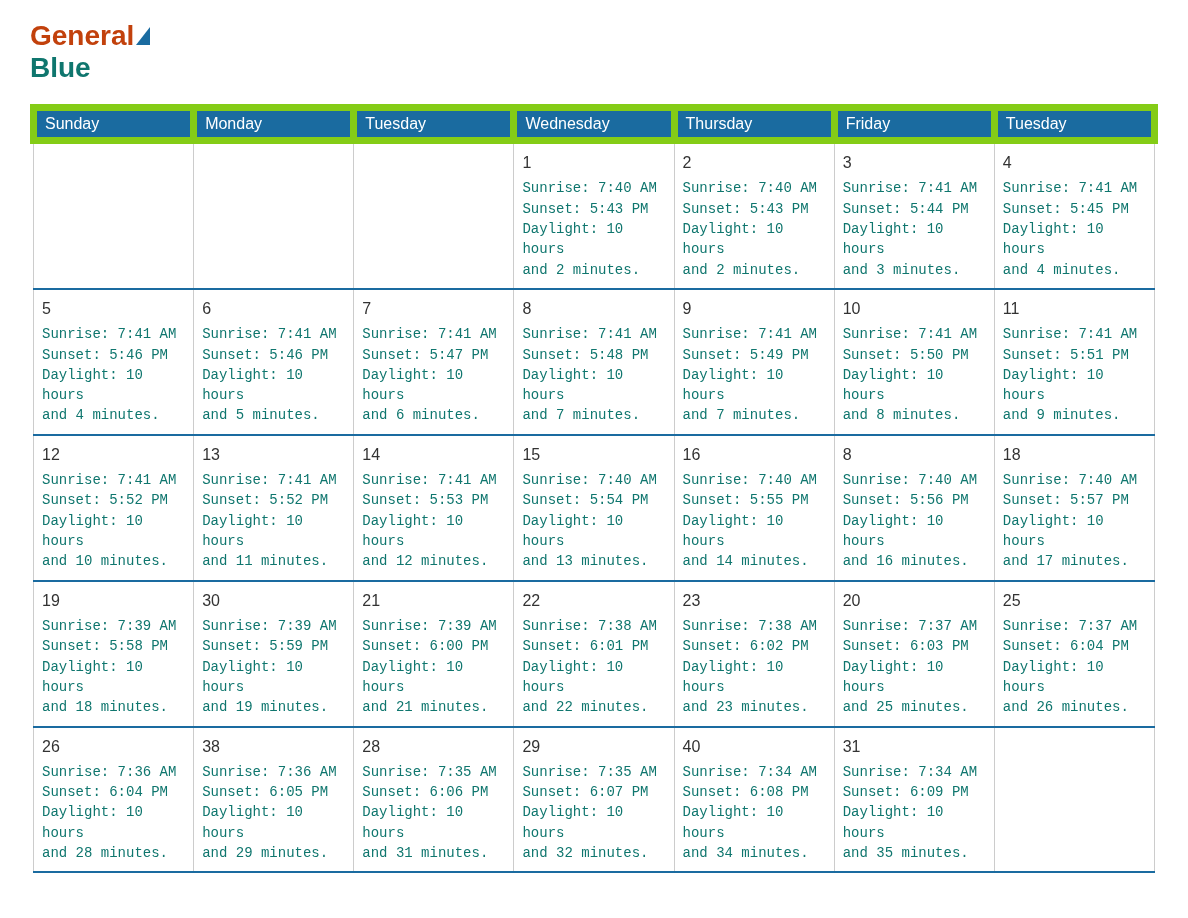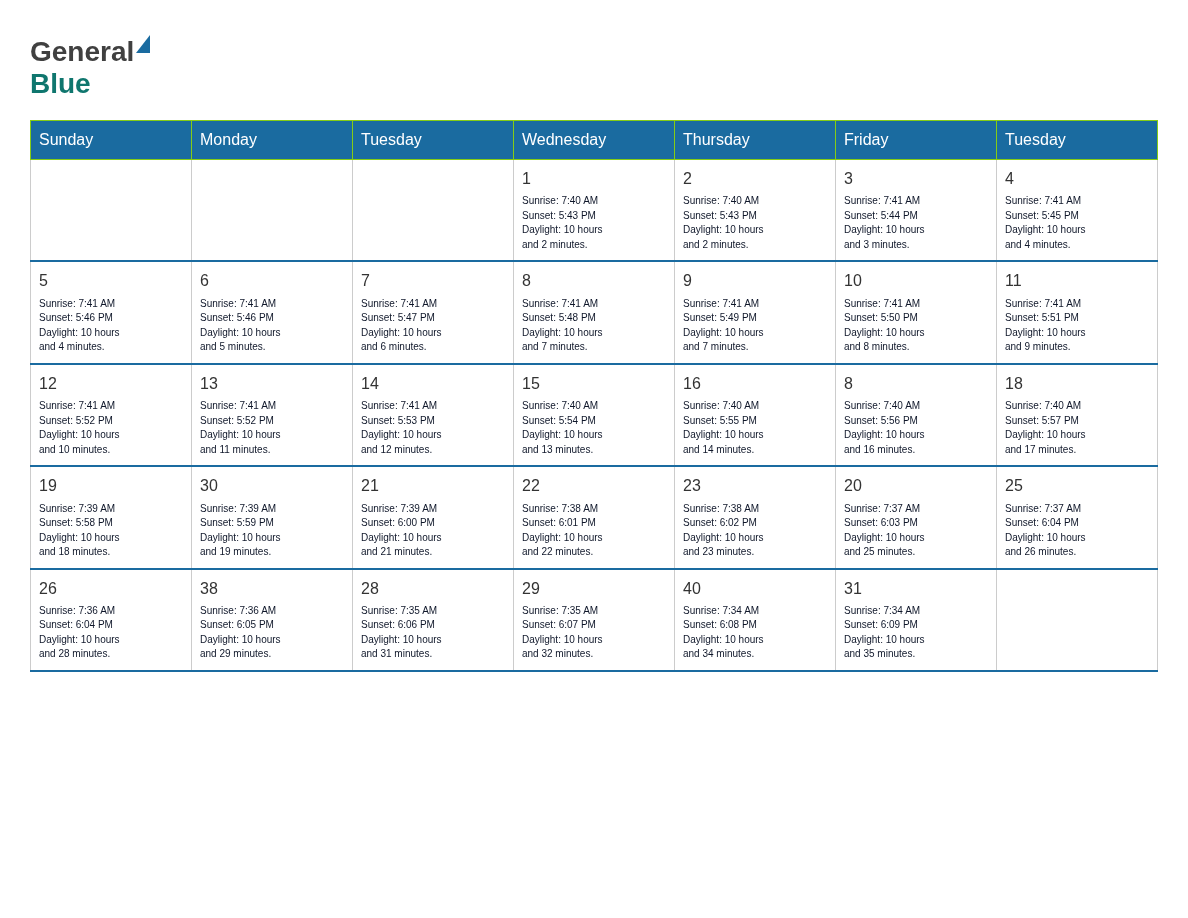--- a/index.html
+++ b/index.html
@@ -23,21 +23,21 @@
       align-items: flex-start;
     }
     .logo-text {
       font-size: 28px;
       font-weight: bold;
       color: #333;
       display: flex;
       align-items: center;
       gap: 0;
     }
-    .logo-general { color: #404040; margin-top: 16px; }
+    .logo-general { color: #c2410c; }
     .logo-triangle {
       display: inline-block;
       width: 0;
       height: 0;
       border-left: 14px solid transparent;
       border-bottom: 18px solid #1a6ba0;
       margin: 0 2px;
       vertical-align: middle;
     }
     .logo-blue { color: #0f766e; font-size: 28px; font-weight: bold; }
@@ -58,46 +58,47 @@
     .calendar {
       width: 100%;
       border-collapse: collapse;
       border: 1px solid #1a6ba0;
     }
     .calendar thead tr th {
       background-color: #1a6ba0;
       color: #fff;
       font-size: 16px;
       font-weight: normal;
-      padding: 10px 8px;
+      padding: 4px 8px;
       text-align: left;
-      border: 1px solid #84cc16;
+      border: 7px solid #84cc16;
     }
     .calendar tbody tr td {
       vertical-align: top;
       padding: 8px;
       border: 1px solid #ccc;
       width: 14.28%;
       min-height: 100px;
       font-size: 13px;
       line-height: 1.4;
     }
     .calendar tbody tr {
       border-bottom: 2px solid #1a6ba0;
     }
     .day-number {
       font-size: 16px;
       font-weight: normal;
       display: block;
       margin-bottom: 4px;
     }
     .day-info {
-      font-size: 10px;
-      color: #0f172a;
+      font-size: 14px;
+      color: #0f766e;
       line-height: 1.45;
+      font-family: Liberation Mono, monospace;
     }
     .empty-cell {
       background: #fff;
     }
   </style>
 </head>
 <body>
 
 <div class="header">
   <div class="logo">

